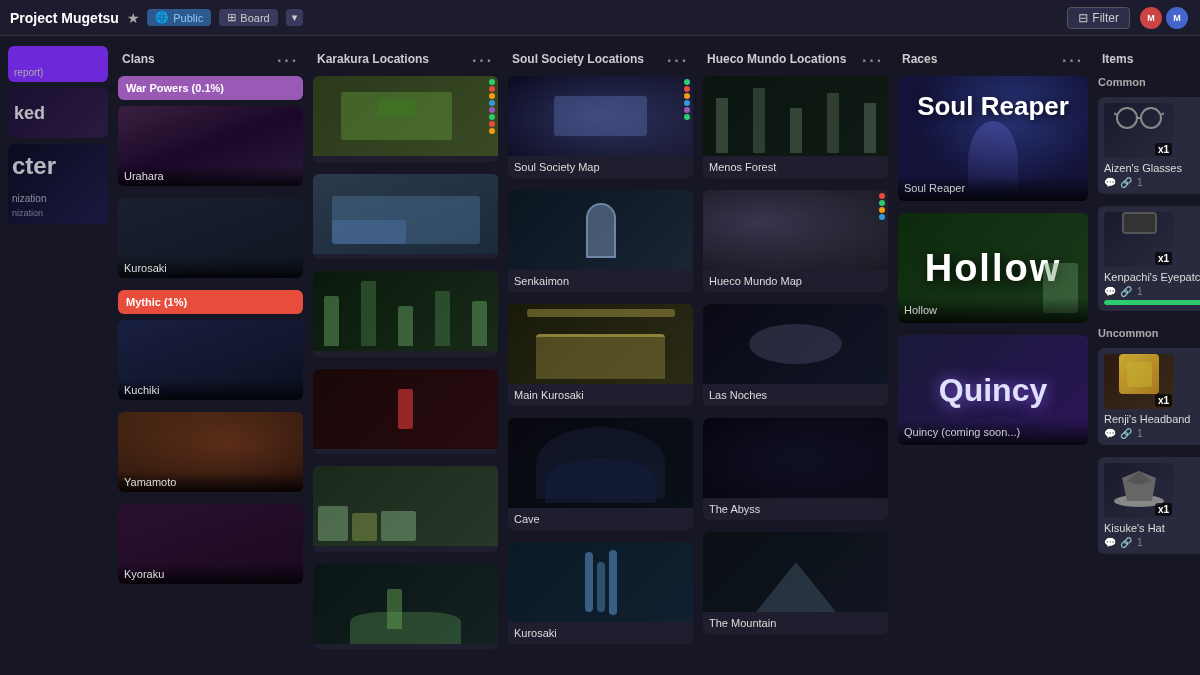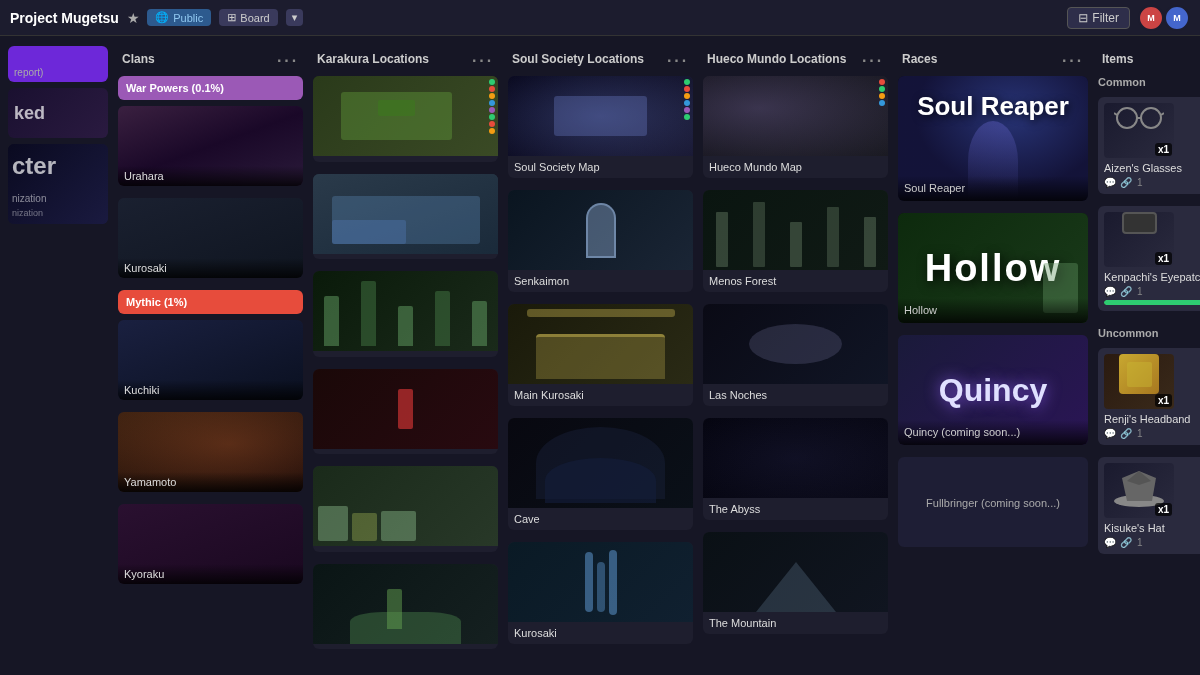--- a/index.html
+++ b/index.html
@@ -556,47 +556,47 @@
   </div>
 
   <div class="column">
     <div class="column-header">
       <span>Hueco Mundo Locations</span>
       <span class="column-header-dots">···</span>
     </div>
     <div class="column-cards">
 
       <div class="map-card">
+        <div class="map-img" style="height:80px; background: linear-gradient(135deg, #0a1510, #101a15);">
+          <div style="position:absolute; inset:0; display:flex; align-items:flex-end; justify-content:space-around; padding-bottom:3px;">
+            <div style="width:12px; height:55px; background:rgba(80,100,80,0.6); border-radius:1px;"></div>
+            <div style="width:12px; height:65px; background:rgba(80,100,80,0.5); border-radius:1px;"></div>
+            <div style="width:12px; height:45px; background:rgba(80,100,80,0.6); border-radius:1px;"></div>
+            <div style="width:12px; height:60px; background:rgba(80,100,80,0.5); border-radius:1px;"></div>
+            <div style="width:12px; height:50px; background:rgba(80,100,80,0.6); border-radius:1px;"></div>
+          </div>
+        </div>
+        <div class="card-label">Menos Forest</div>
+      </div>
+
+      <div class="map-card">
         <div class="map-img" style="height:80px; background: linear-gradient(135deg, #0f0f15, #1a1a22);">
           <div style="position:absolute; inset:0; background: radial-gradient(ellipse at 30% 40%, rgba(150,130,200,0.3), transparent);">
             <div style="position:absolute; right:3px; top:3px; display:flex; flex-direction:column; gap:1px;">
               <div class="dot dot-red"></div>
               <div class="dot dot-green"></div>
               <div class="dot dot-yellow"></div>
               <div class="dot dot-blue"></div>
             </div>
           </div>
         </div>
         <div class="card-label">Hueco Mundo Map</div>
       </div>
 
       <div class="map-card">
-        <div class="map-img" style="height:80px; background: linear-gradient(135deg, #0a1510, #101a15);">
-          <div style="position:absolute; inset:0; display:flex; align-items:flex-end; justify-content:space-around; padding-bottom:3px;">
-            <div style="width:12px; height:55px; background:rgba(80,100,80,0.6); border-radius:1px;"></div>
-            <div style="width:12px; height:65px; background:rgba(80,100,80,0.5); border-radius:1px;"></div>
-            <div style="width:12px; height:45px; background:rgba(80,100,80,0.6); border-radius:1px;"></div>
-            <div style="width:12px; height:60px; background:rgba(80,100,80,0.5); border-radius:1px;"></div>
-            <div style="width:12px; height:50px; background:rgba(80,100,80,0.6); border-radius:1px;"></div>
-          </div>
-        </div>
-        <div class="card-label">Menos Forest</div>
-      </div>
-
-      <div class="map-card">
         <div class="map-img" style="height:80px; background: linear-gradient(135deg, #0a0a15, #101525);">
           <div style="position:absolute; inset:0; display:flex; align-items:center; justify-content:center;">
             <div style="width:50%; height:50%; background:rgba(150,150,200,0.2); border-radius:50%;"></div>
           </div>
         </div>
         <div class="card-label">Las Noches</div>
       </div>
 
       <div class="map-card">
         <div class="map-img" style="height:80px; background: linear-gradient(135deg, #050510, #0a0a18);">
@@ -648,25 +648,20 @@
 
       <div style="background:#1a1a2e; border-radius:6px; overflow:hidden; margin-bottom:6px; cursor:pointer; height:110px; position:relative;">
         <div style="position:absolute; inset:0; background: linear-gradient(135deg, #1a1a3a, #2a1555); display:flex; align-items:center; justify-content:center;">
           <span style="font-size:32px; font-weight:900; color:#e0e0ff; text-shadow: 0 0 15px rgba(150,100,255,0.8);">Quincy</span>
         </div>
         <div style="position:absolute; bottom:0; left:0; right:0; padding:4px 6px 6px; background: linear-gradient(to top, rgba(0,0,0,0.8), transparent);">
           <span style="font-size:11px; color:#ccc;">Quincy (coming soon...)</span>
         </div>
       </div>
 
-      <div style="background:#1e1e35; border-radius:6px; overflow:hidden; margin-bottom:6px; cursor:pointer; height:90px; display:flex; align-items:center; justify-content:center;">
-        <div style="text-align:center; padding:10px;">
-          <span style="font-size:11px; color:#aaa;">Fullbringer (coming soon...)</span>
-        </div>
-      </div>
     </div>
   </div>
 
   <div class="column items-col" style="width:175px;">
     <div class="column-header">
       <span>Items</span>
     </div>
     <div class="column-cards">
 
       <div style="padding:2px 0;">

